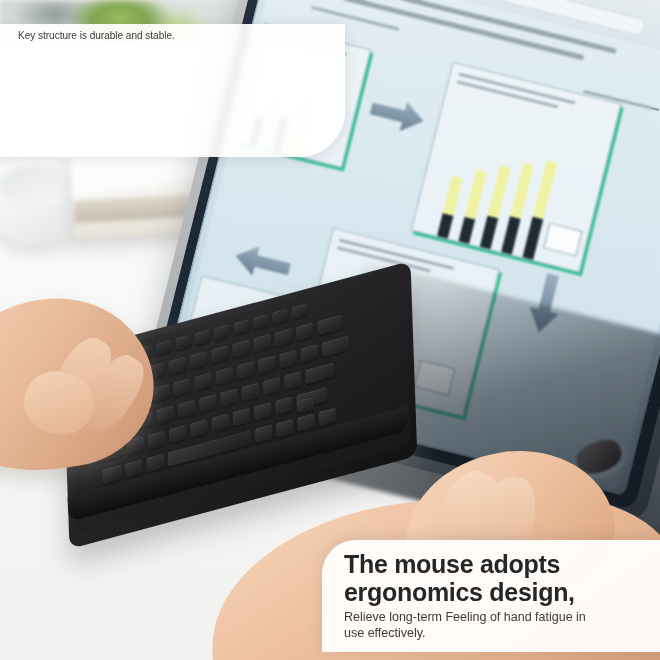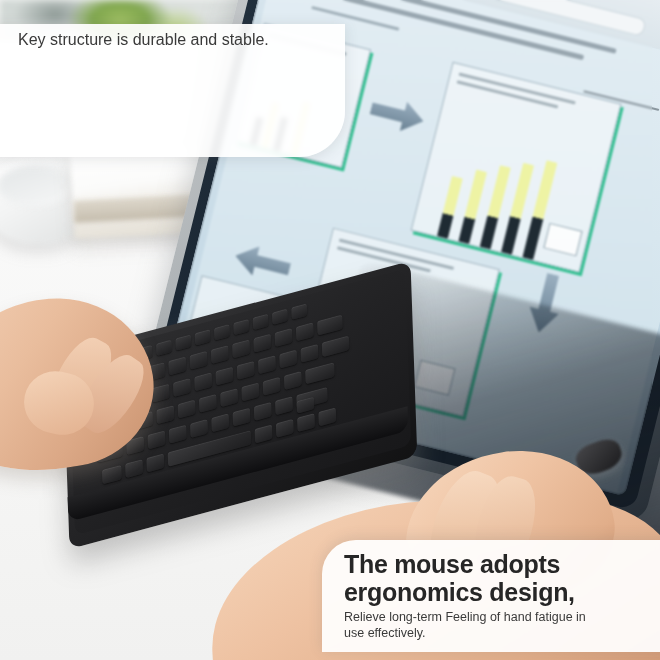--- a/index.html
+++ b/index.html
@@ -258,21 +258,21 @@
     color:#262626;
     font-weight:bold;
     font-size:26px;
     line-height:1.14;
     letter-spacing:-.3px;
     white-space:pre-line;
   }
   #callout-bottom .headline{font-size:25px;line-height:1.12;}
   .subline{
     color:#3a3a3a;
-    font-size:16px;
+    font-size:10px;
     line-height:1.28;
     margin-top:5px;
     white-space:pre-line;
   }
   #callout-bottom .subline{font-size:12.5px;margin-top:3px;}
 </style>
 </head>
 <body>
 
 <div id="scene">

